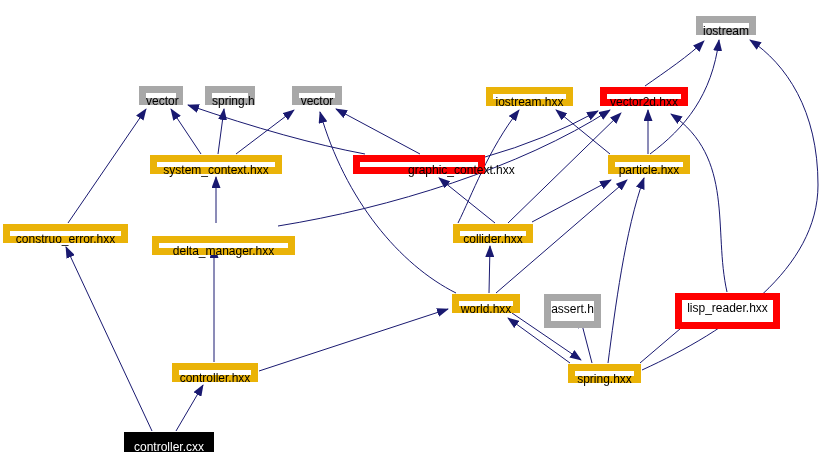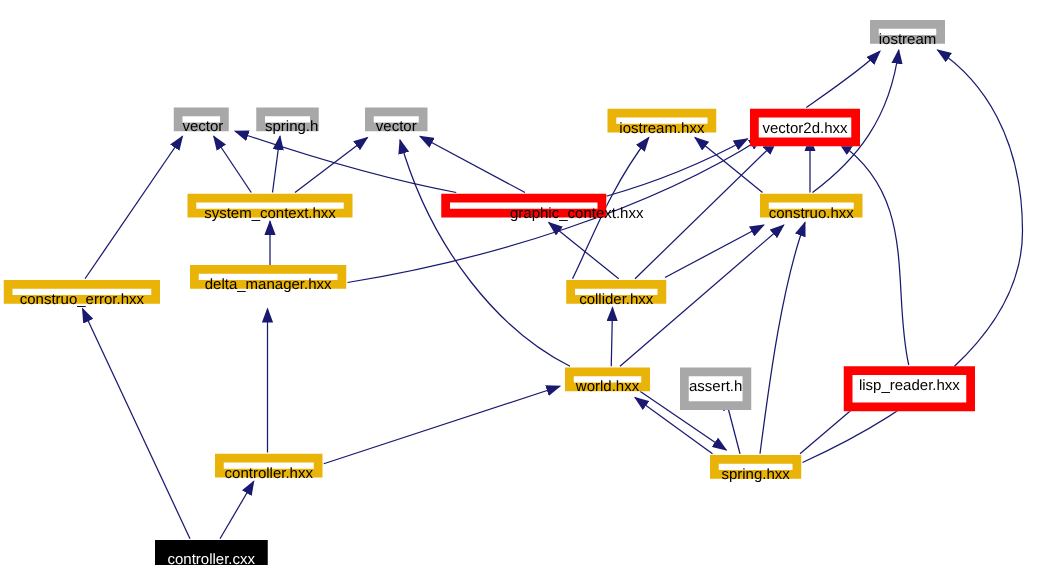--- a/index.html
+++ b/index.html
@@ -70,26 +70,26 @@
         <path d="M645,86 C665,72 690,55 704,41" fill="none" stroke="#191970" stroke-width="1" marker-end="url(#arrow)"></path>
         <path d="M727,292 C713,230 735,158 671,114" fill="none" stroke="#191970" stroke-width="1" marker-end="url(#arrow)"></path>
       </g>
   </svg>
   <div id="nodes-layer">
       <div class="node system" style="left: 696px; top: 16px; width: 60px; height: 19px;">iostream</div>
       <div class="node system" style="left: 139px; top: 86px; width: 44px; height: 19px;">vector</div>
       <div class="node system" style="left: 205px; top: 86px; width: 50px; height: 19px;">spring.h</div>
       <div class="node system" style="left: 292px; top: 86px; width: 50px; height: 19px;">vector</div>
       <div class="node project" style="left: 486px; top: 87px; width: 87px; height: 19px;">iostream.hxx</div>
-      <div class="node highlight" style="left: 600px; top: 87px; width: 88px; height: 30px;">vector2d.hxx</div>
+      <div class="node highlight" style="left: 600px; top: 87px; width: 88px; height: 19px;">vector2d.hxx</div>
       <div class="node project" style="left: 150px; top: 155px; width: 132px; height: 19px;">system_context.hxx</div>
       <div class="node highlight" style="left: 353px; top: 155px; width: 132px; height: 19px; padding-left: 48px;">graphic_context.hxx</div>
-      <div class="node project" style="left: 608px; top: 155px; width: 82px; height: 19px;">construo.hxx</div>
+      <div class="node project" style="left: 608px; top: 155px; width: 82px; height: 19px;">particle.hxx</div>
       <div class="node project" style="left: 3px; top: 224px; width: 125px; height: 19px;">construo_error.hxx</div>
-      <div class="node project" style="left: 152px; top: 212px; width: 125px; height: 19px;">delta_manager.hxx</div>
+      <div class="node project" style="left: 152px; top: 236px; width: 143px; height: 19px;">delta_manager.hxx</div>
       <div class="node project" style="left: 453px; top: 224px; width: 80px; height: 19px;">collider.hxx</div>
       <div class="node project" style="left: 452px; top: 294px; width: 68px; height: 19px;">world.hxx</div>
       <div class="node system" style="left: 544px; top: 294px; width: 57px; height: 34px;">assert.h</div>
       <div class="node highlight" style="left: 675px; top: 293px; width: 105px; height: 36px;">lisp_reader.hxx</div>
       <div class="node project" style="left: 172px; top: 363px; width: 86px; height: 19px;">controller.hxx</div>
       <div class="node project" style="left: 568px; top: 364px; width: 73px; height: 19px;">spring.hxx</div>
       <div class="node source" style="left: 124px; top: 432px; width: 90px; height: 20px;">controller.cxx</div>
     </div>
 </div>
 

